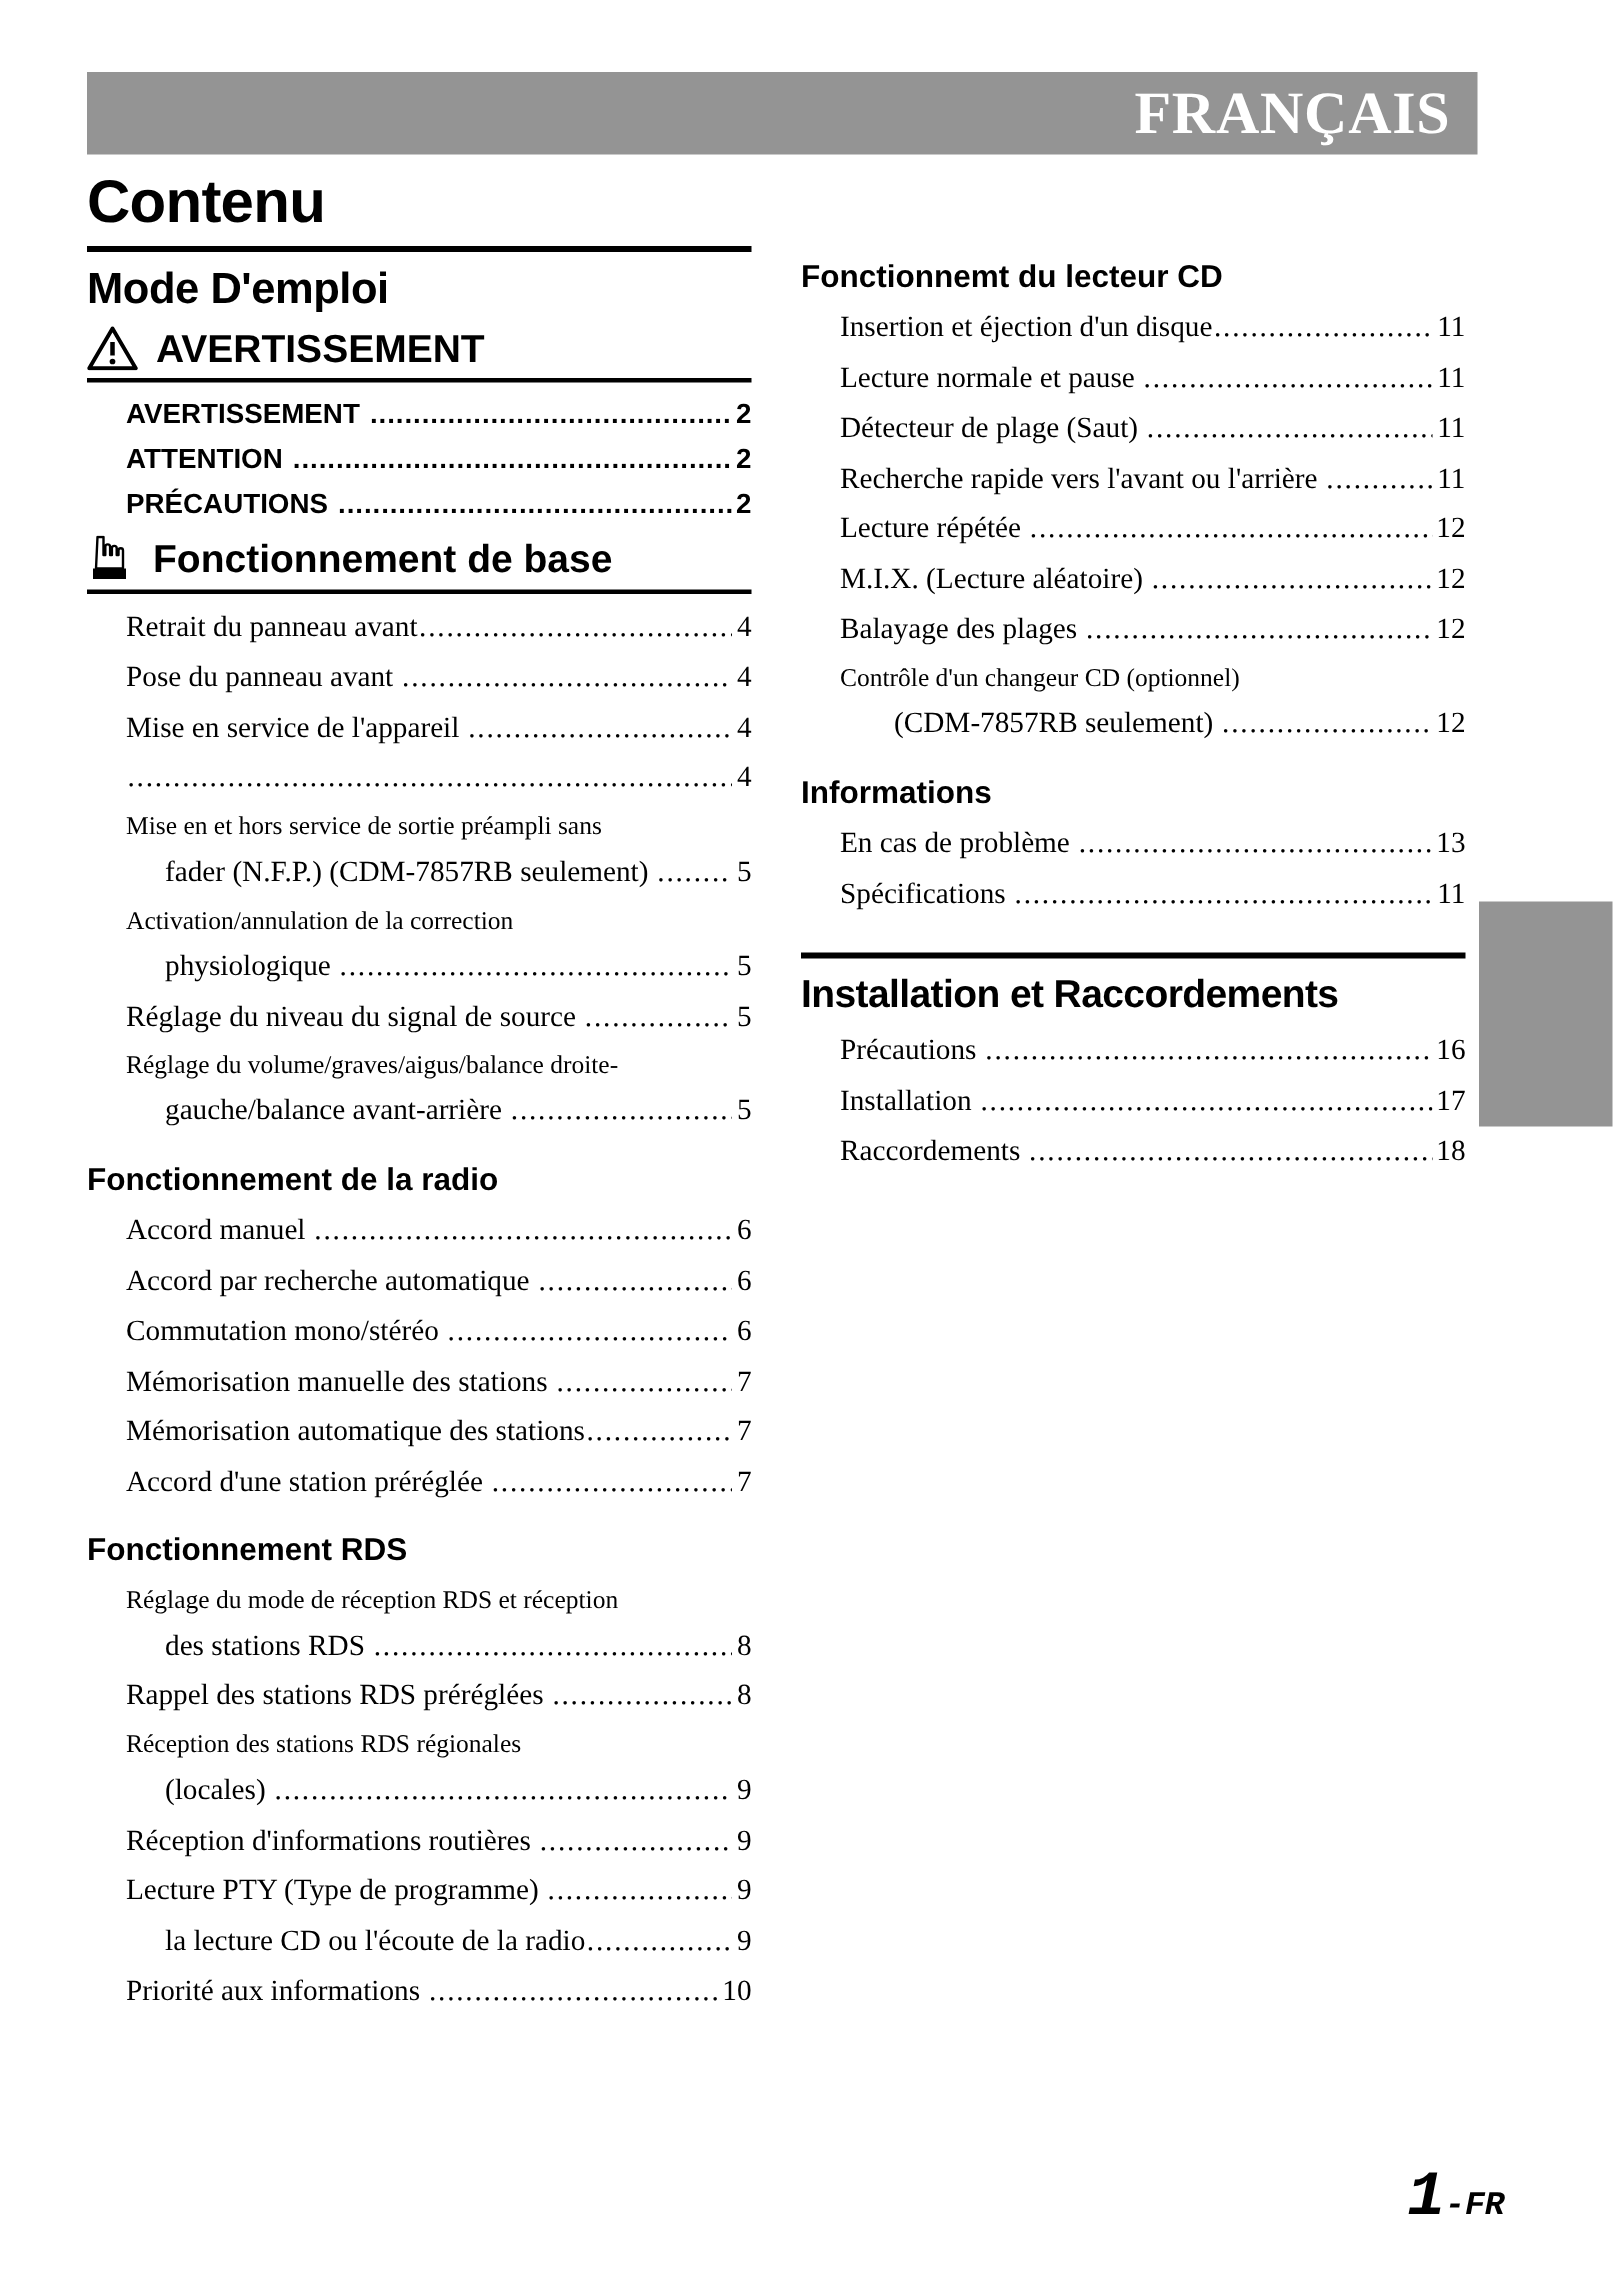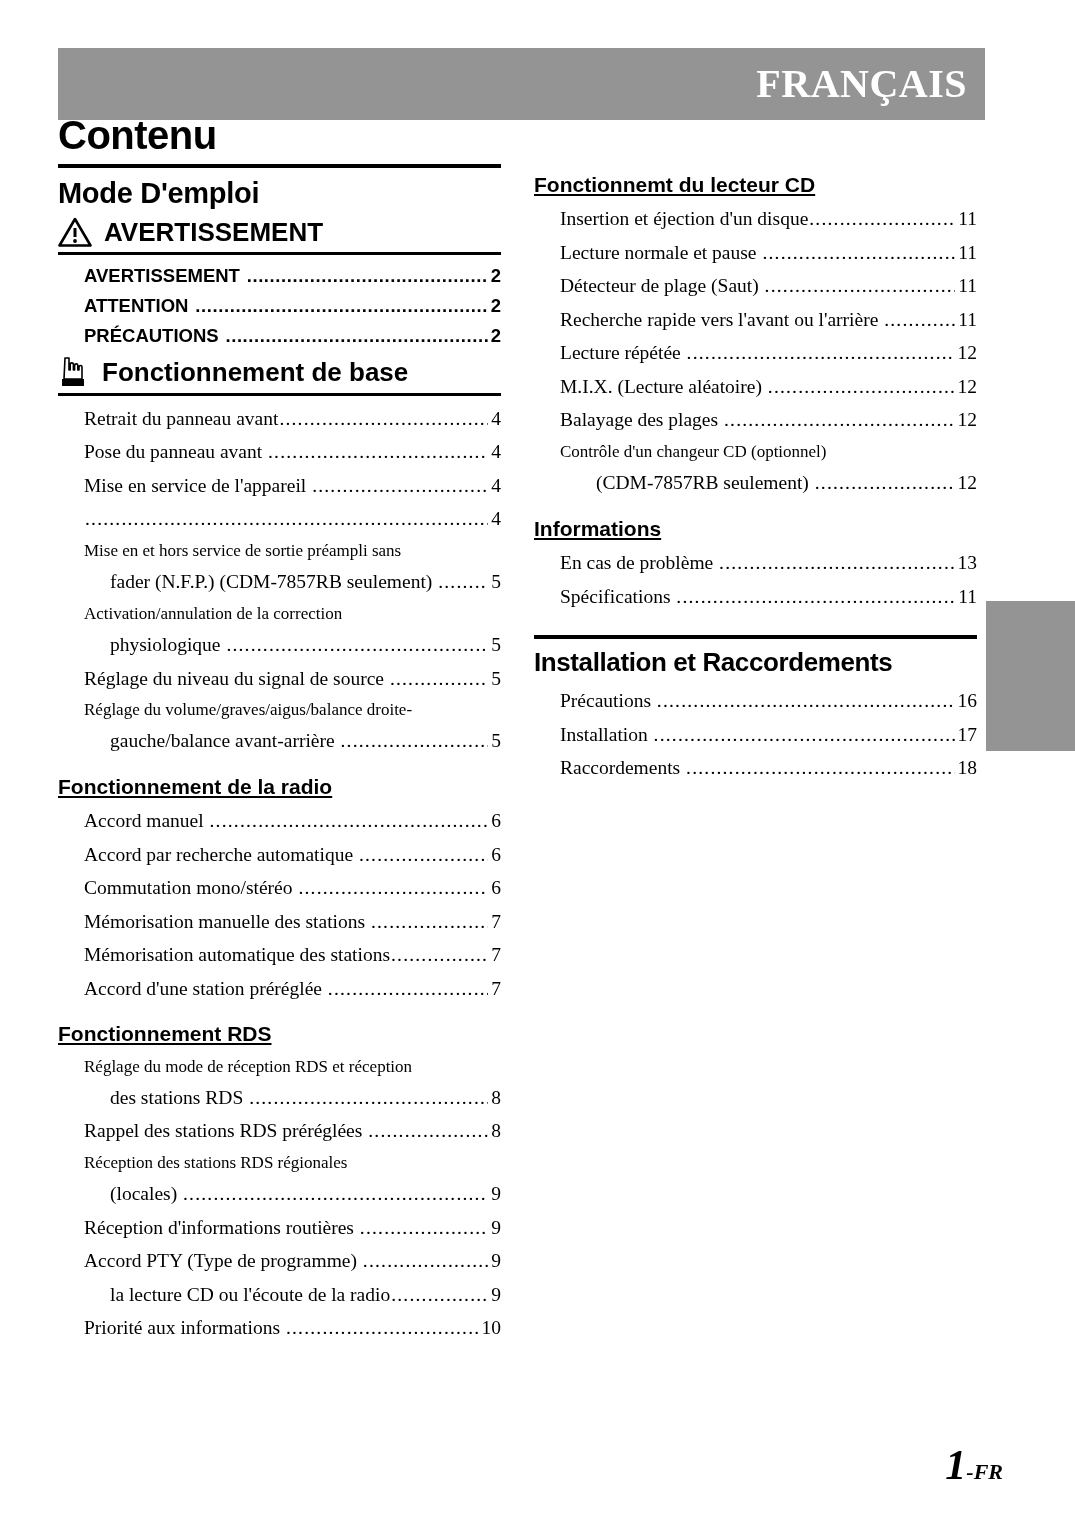--- a/index.html
+++ b/index.html
@@ -15,21 +15,21 @@
     color: #000000;
     overflow: hidden;
   }
 
   
   .lang-band {
     position: absolute;
     left: 58px;
     top: 48px;
     width: 927px;
-    height: 72px;
+    height: 55px;
     background: #949494;
   }
   .lang-band-text {
     position: absolute;
     right: 18px;
     top: 50%;
     transform: translateY(-52%);
     font-family: "Liberation Serif", serif;
     font-weight: bold;
     font-size: 40px;
@@ -104,21 +104,20 @@
     margin: 6px 0 2px 0;
     line-height: 1.2;
   }
 
   .sec-title-mid {
     font-family: "Liberation Sans", sans-serif;
     font-weight: bold;
     font-size: 21px;
     margin: 16px 0 4px 0;
     line-height: 1.25;
-    text-decoration: underline;
   }
 
   .sec-title-install {
     font-family: "Liberation Sans", sans-serif;
     font-weight: bold;
     font-size: 26px;
     letter-spacing: -0.4px;
     margin: 2px 0 6px 0;
     line-height: 1.2;
   }
@@ -173,21 +172,21 @@
     font-size: 19.5px;
     line-height: 1.72;
     padding-left: 26px;
   }
 
   
   .folio {
     position: absolute;
     right: 72px;
     bottom: 28px;
-    font-family: Liberation Serif, serif;
+    font-family: Liberation Mono, monospace;
     font-style: italic;
     font-weight: bold;
     white-space: nowrap;
   }
   .folio .num { font-size: 42px; }
   .folio .suf { font-size: 22px; }
 </style>
 </head>
 <body>
 
@@ -354,21 +353,21 @@
           <span class="toc-dots">....................................................................................</span>
           <span class="toc-page">9</span>
         </div>
       </li>
       <li class="toc-item">
         <span class="toc-label">Réception d'informations routières </span>
         <span class="toc-dots">....................................................................................</span>
         <span class="toc-page">9</span>
       </li>
       <li class="toc-item">
-        <span class="toc-label">Accord PTY (Type de programme) </span>
+        <span class="toc-label">Lecture PTY (Type de programme) </span>
         <span class="toc-dots">....................................................................................</span>
         <span class="toc-page">9</span>
       </li>
       <li class="toc-wrap">
         <div class="line2">
           <span class="toc-label">la lecture CD ou l'écoute de la radio</span>
           <span class="toc-dots">....................................................................................</span>
           <span class="toc-page">9</span>
         </div>
       </li>

